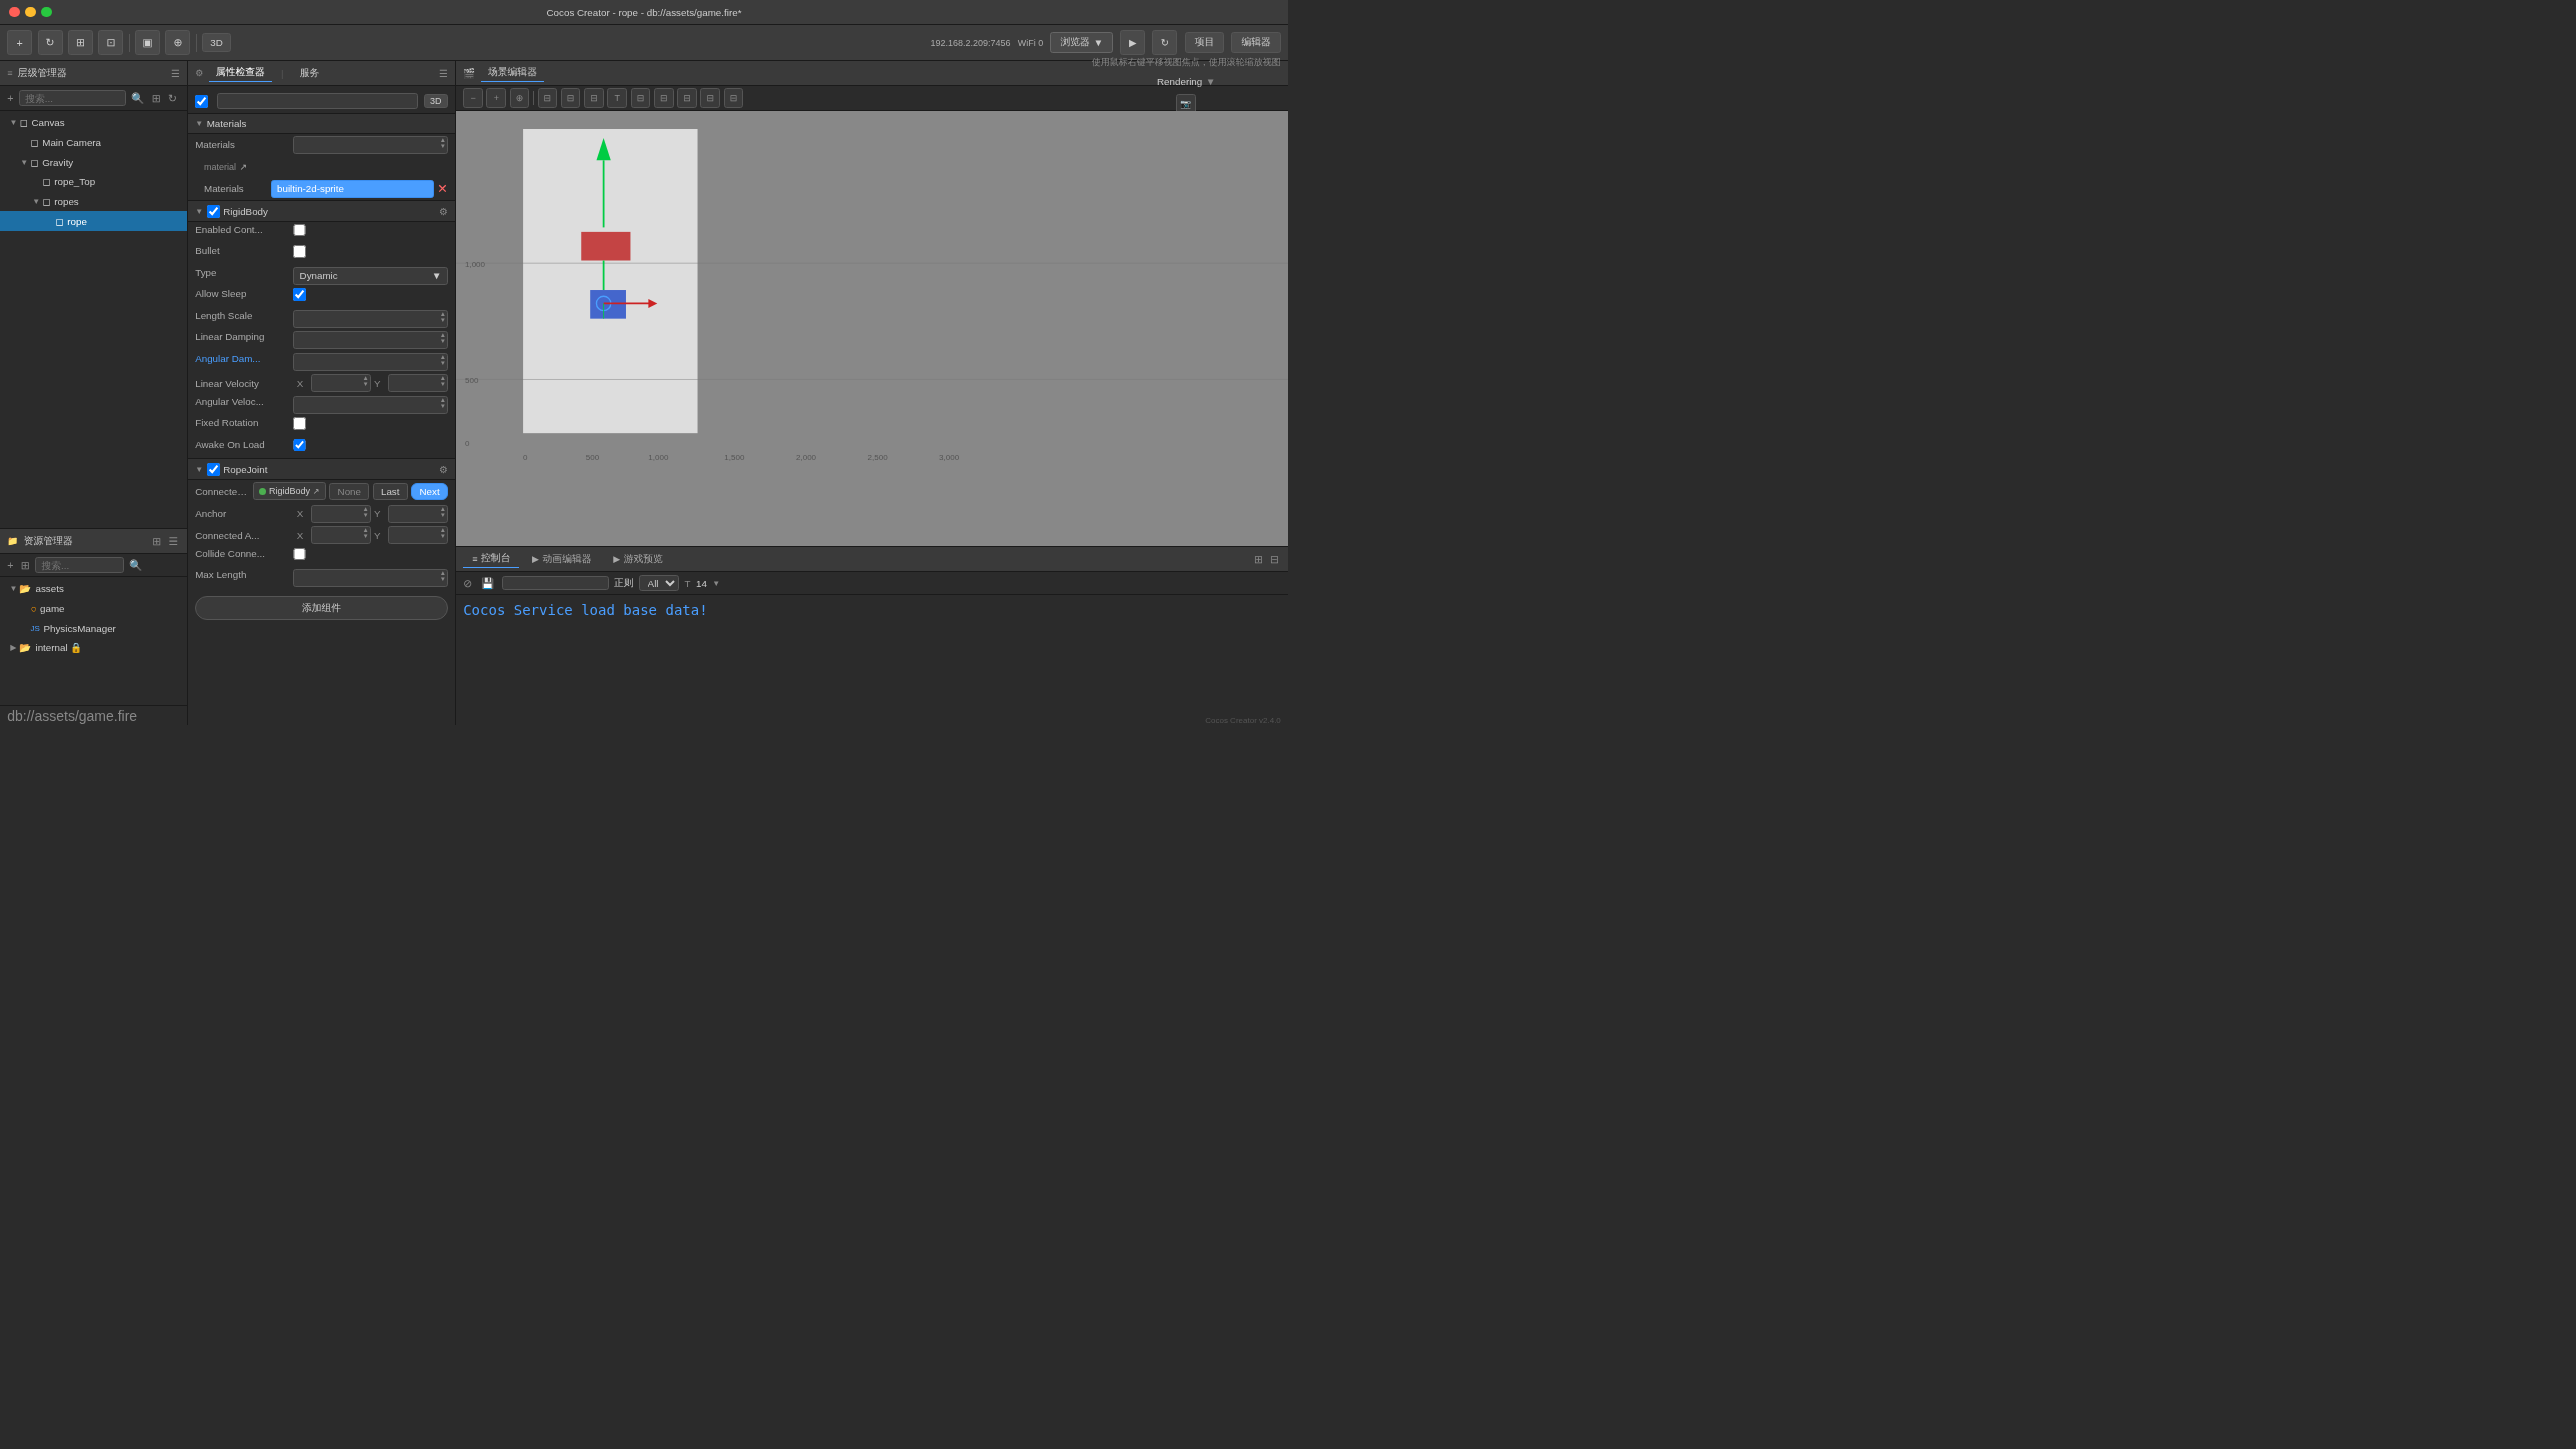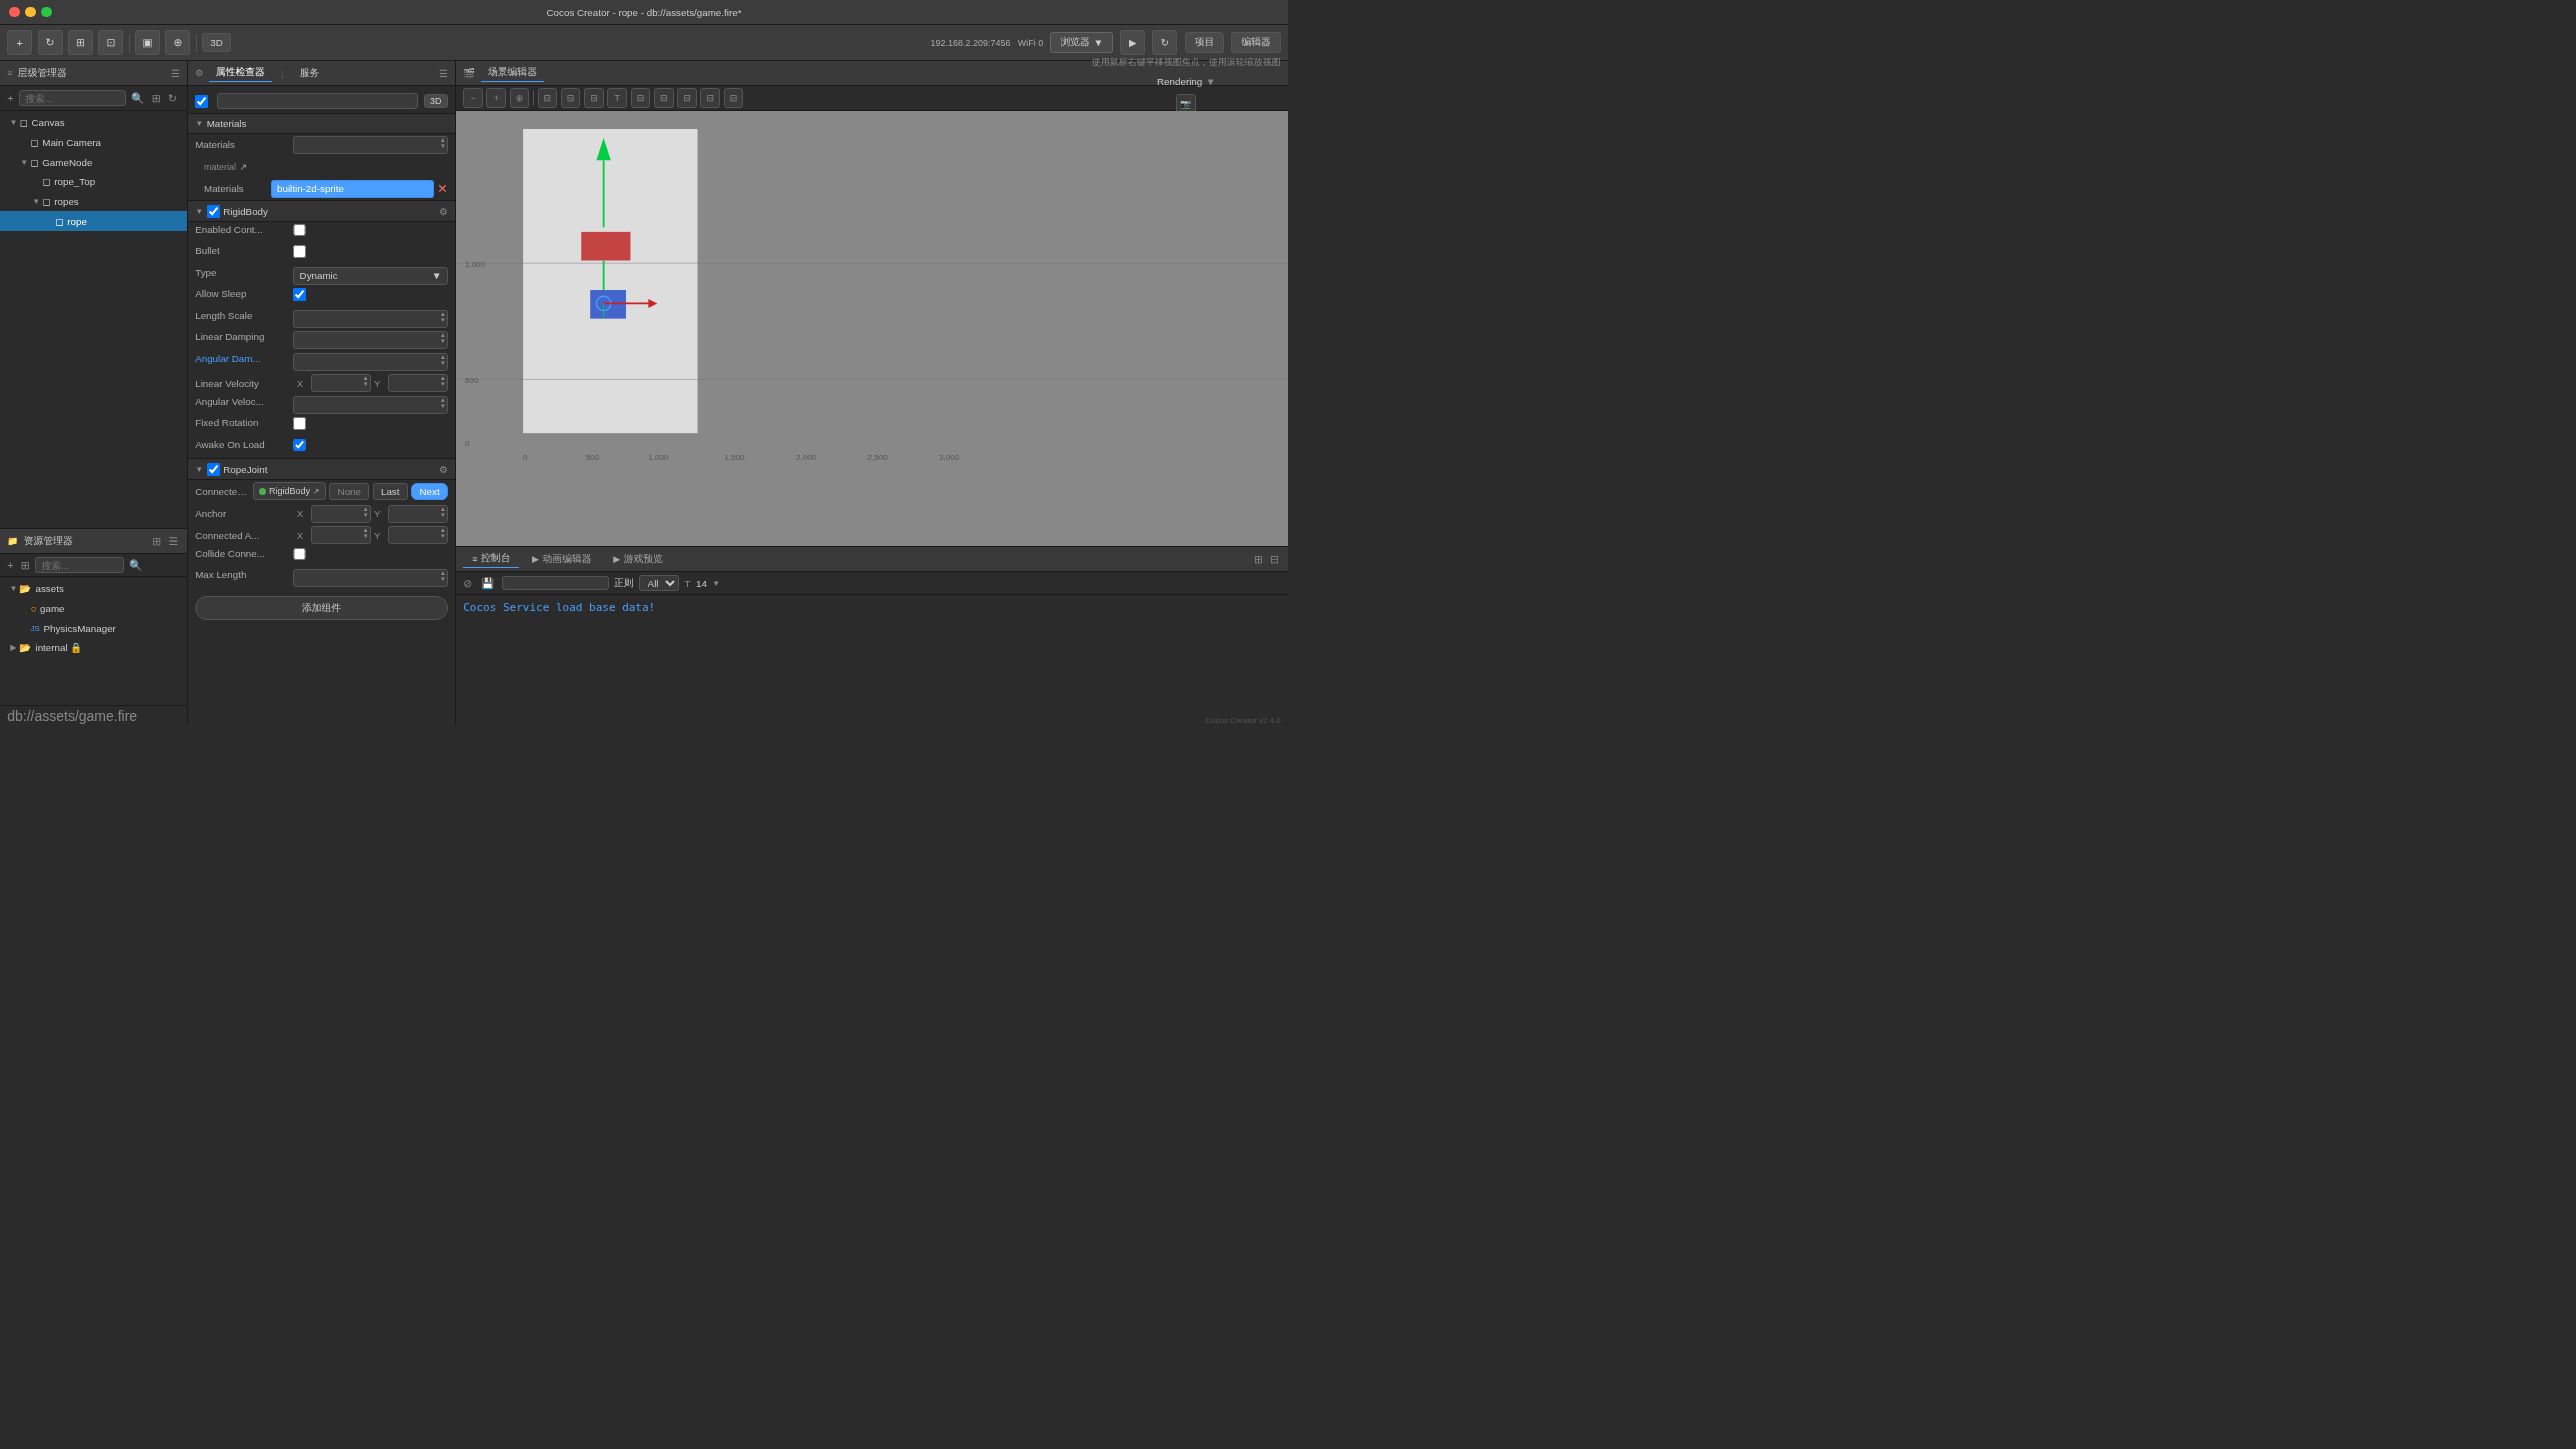--- a/index.html
+++ b/index.html
@@ -620,21 +620,21 @@
       padding: 0.9px 3.6px;
       font-size: 9.8px;
     }
     .console-content {
       flex: 1;
       padding: 3.6px 7.2px;
       overflow-y: auto;
     }
     .console-line {
       font-family: monospace;
-      font-size: 11px;
+      font-size: 14px;
       color: #4a9eff;
       line-height: 1.6;
     }
     .bottom-tabs-right {
       margin-left: auto;
       display: flex;
       align-items: center;
       gap: 3.6px;
     }
     .bottom-tab-icon-btn {
@@ -747,21 +747,21 @@
         <span class="tree-label">Canvas</span>
       </div>
       <div class="tree-item indent-1">
         <span class="tree-toggle"></span>
         <span class="tree-icon">◻</span>
         <span class="tree-label">Main Camera</span>
       </div>
       <div class="tree-item indent-1">
         <span class="tree-toggle">▼</span>
         <span class="tree-icon">◻</span>
-        <span class="tree-label">GameNode</span>
+        <span class="tree-label">Gravity</span>
       </div>
       <div class="tree-item indent-2">
         <span class="tree-toggle"></span>
         <span class="tree-icon">◻</span>
         <span class="tree-label">rope_Top</span>
       </div>
       <div class="tree-item indent-2">
         <span class="tree-toggle">▼</span>
         <span class="tree-icon">◻</span>
         <span class="tree-label">ropes</span>

